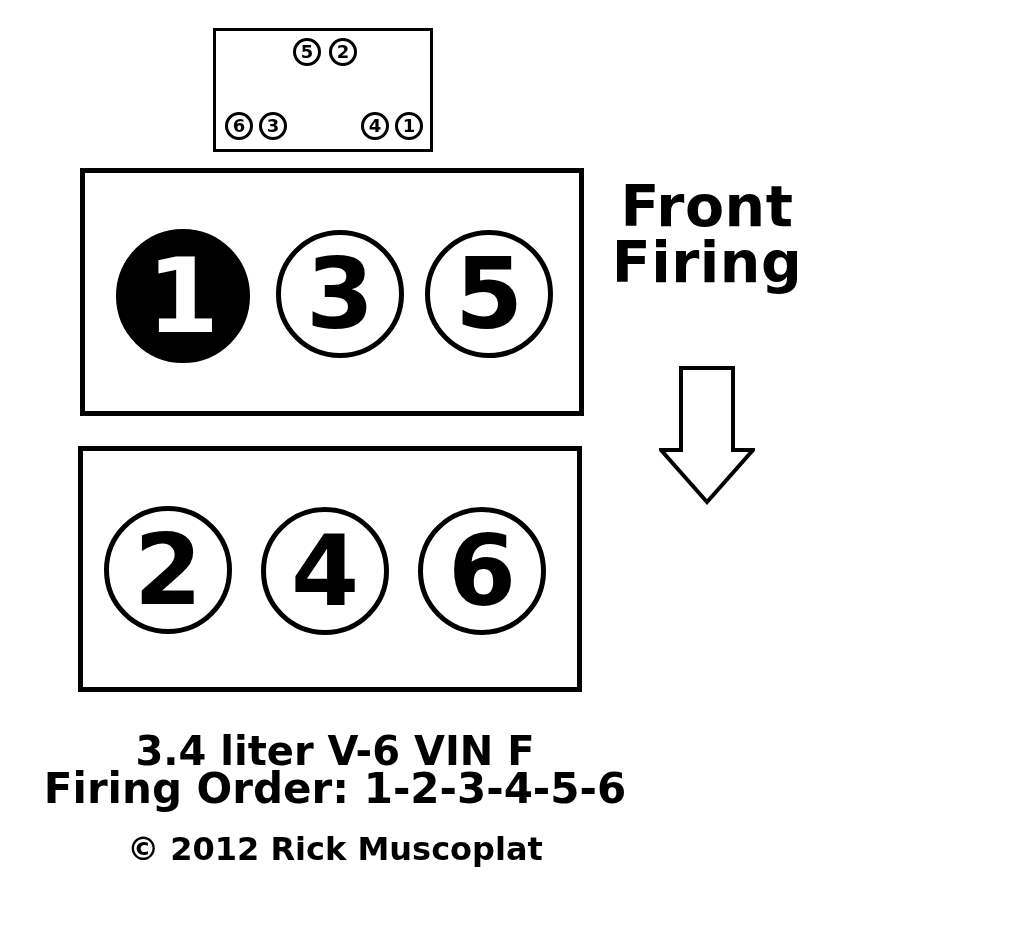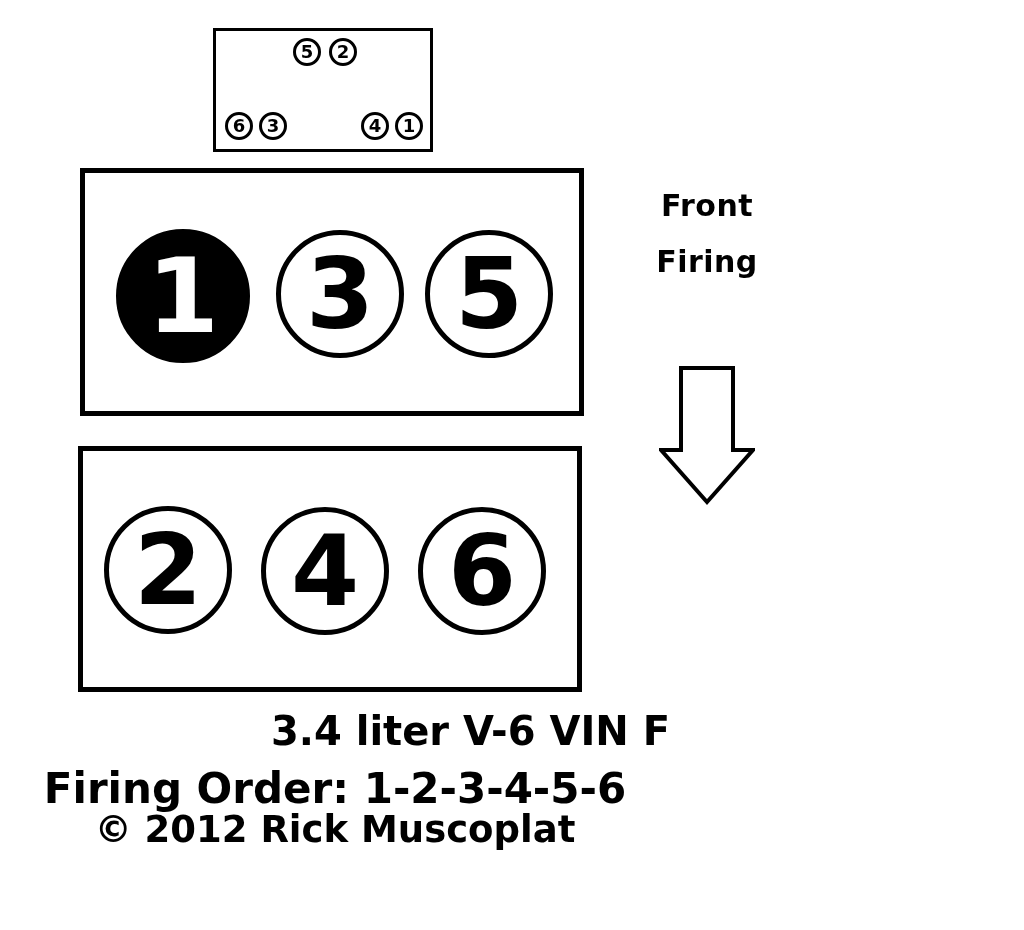--- a/index.html
+++ b/index.html
@@ -70,21 +70,21 @@
     line-height: 1;
   }
 
   
   .front-label {
     position: absolute;
     left: 582px;
     top: 178px;
     width: 250px;
     text-align: center;
-    font-size: 30px;
+    font-size: 57px;
     line-height: 56px;
     font-weight: bold;
     letter-spacing: 0.5px;
   }
 
   
   .down-arrow {
     position: absolute;
     left: 659px;
     top: 366px;
@@ -93,23 +93,23 @@
   }
 
   
   .caption-line {
     position: absolute;
     left: 0;
     width: 670px;
     text-align: center;
     font-weight: bold;
   }
-  .caption-engine   { top: 708px; font-size: 40px; text-align: right; }
+  .caption-engine   { top: 728px; font-size: 40px; }
   .caption-firing   { top: 764px; font-size: 42px; }
-  .caption-copyright{ top: 808px; font-size: 37px; }
+  .caption-copyright{ top: 830px; font-size: 32px; }
 </style>
 </head>
 <body>
 
 <div class="canvas">
 
   <div class="coil-rect" style="left:213px; top:28px; width:220px; height:124px;"></div>
 
   <div class="terminal" style="left:293px; top:38px;">
     <span>5</span>

